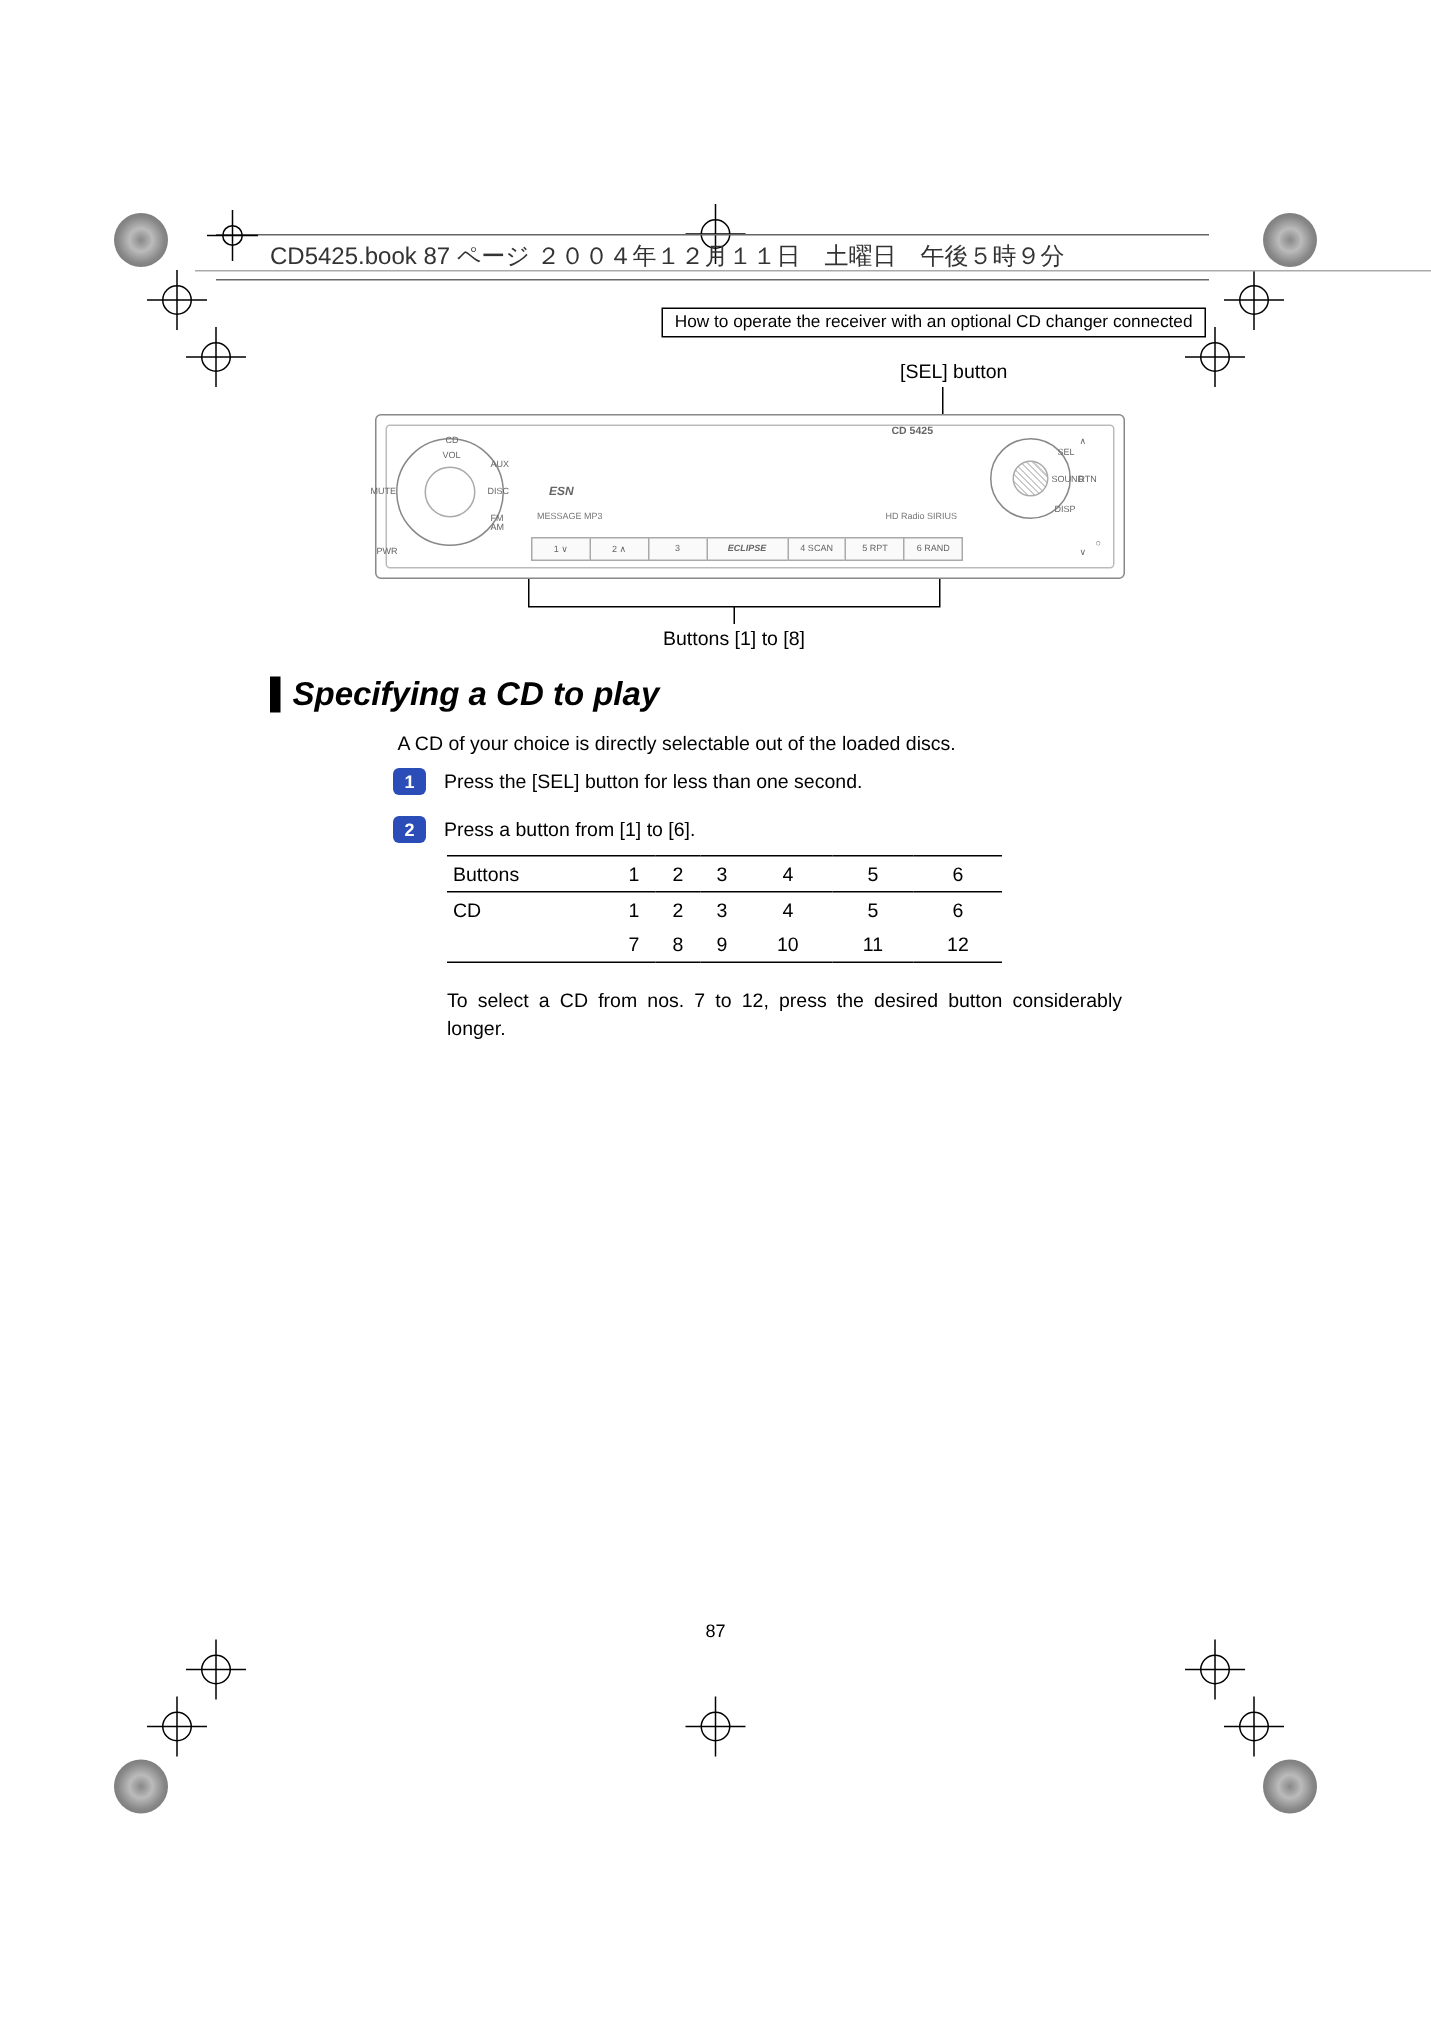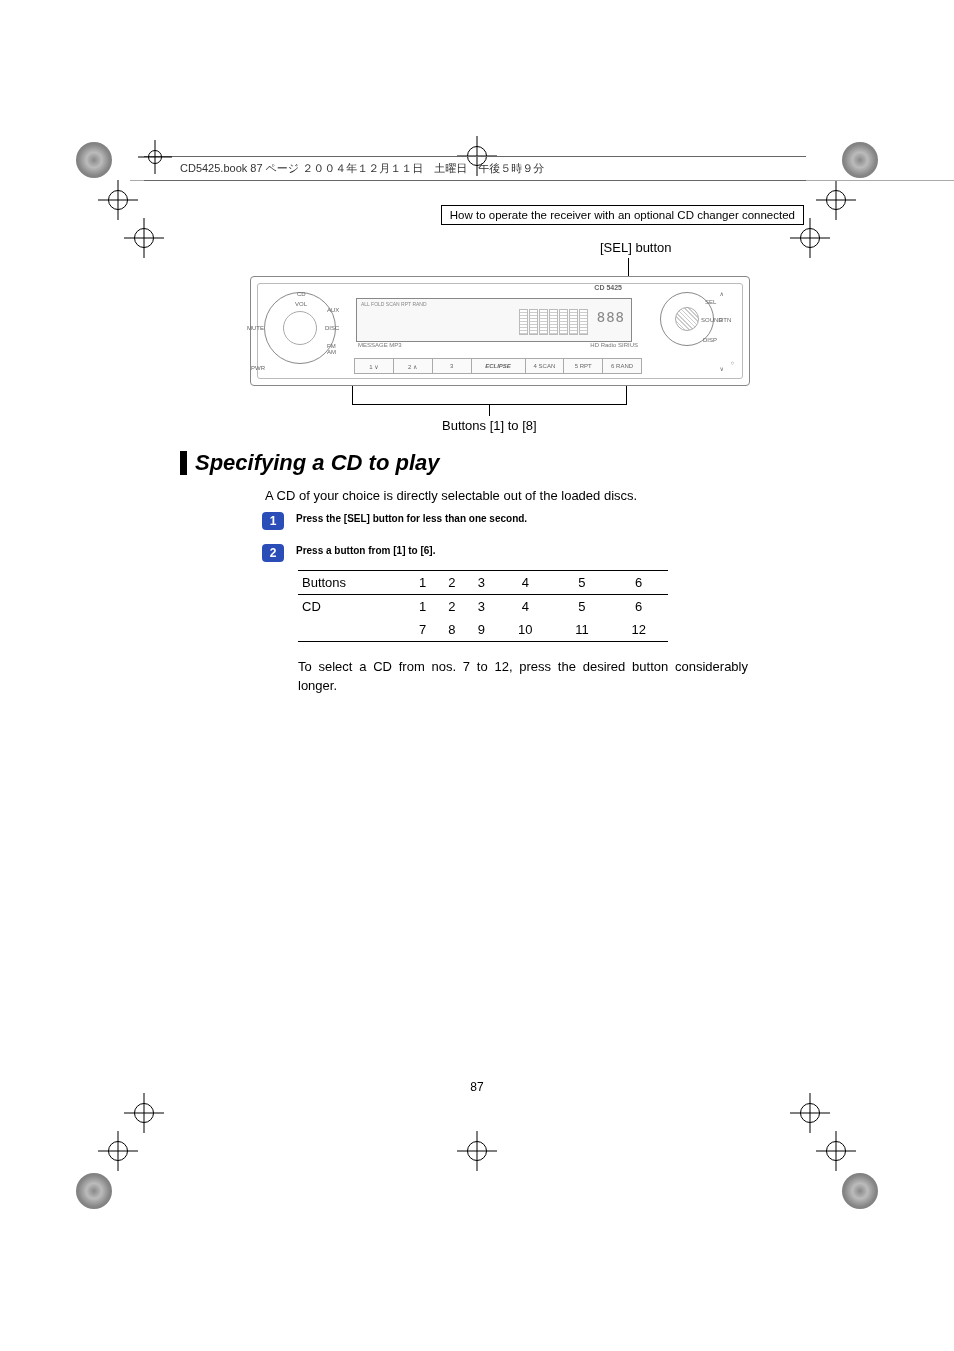--- a/index.html
+++ b/index.html
@@ -41,21 +41,21 @@
     height:1050px;
   }
   .book-header {
     position:absolute;
     left:-6px;
     top:6px;
     width:662px;
     border-top:1px solid #666;
     border-bottom:1px solid #666;
     padding:4px 10px 4px 36px;
-    font-size:11px;
+    font-size:16px;
     color:#333;
   }
   .hdr-crop {
     position:absolute;
     left:0; top:-11px; width:24px; height:24px;
   }
   .section-box {
     position:absolute;
     right:0;
     top:55px;
@@ -228,22 +228,22 @@
     border-radius:4px;
     color:#fff;
     font-size:12px;
     font-weight:bold;
     display:flex;
     align-items:center;
     justify-content:center;
     flex-shrink:0;
   }
   .step-text {
-    font-size:10px;
-    font-weight:bold;
+    font-size:13px;
+    font-weight:normal;
     padding-top:1px;
   }
   .step1 { top:362px; }
   .step2 { top:394px; }
   .tbl {
     position:absolute;
     left:148px;
     top:420px;
     width:370px;
     font-size:13px;
@@ -353,33 +353,20 @@
         <span class="tiny-label" style="left:-14px; top:72px;">PWR</span>
       </div>
       <div class="knob-right">
         <span class="tiny-label" style="left:44px; top:6px;">SEL</span>
         <span class="tiny-label" style="left:40px; top:24px;">SOUND</span>
         <span class="tiny-label" style="left:58px; top:24px;">RTN</span>
         <span class="tiny-label" style="left:42px; top:44px;">DISP</span>
       </div>
       <span class="tiny-label" style="left:108px; top:0px; font-weight:bold; font-style:italic; font-size:8px;margin-top:39px;">ESN</span>
       <span class="tiny-label" style="right:120px; top:0px; font-size:7px; font-weight:bold;">CD 5425</span>
-      <div class="lcd">
-        <span>ALL FOLD SCAN RPT RAND</span>
-        <div class="lcd-segments">
-          <span></span>
-            <span></span>
-            <span></span>
-            <span></span>
-            <span></span>
-            <span></span>
-            <span></span>
-        </div>
-        <div class="lcd-digits">888</div>
-      </div>
       <div class="midrow">
         <span>MESSAGE MP3</span>
         <span>HD Radio  SIRIUS</span>
       </div>
       <div class="btn-row">
         <div class="segbtn">
             <span>1  ∨</span>
           </div>
         <div class="segbtn">
             <span>2  ∧</span>

